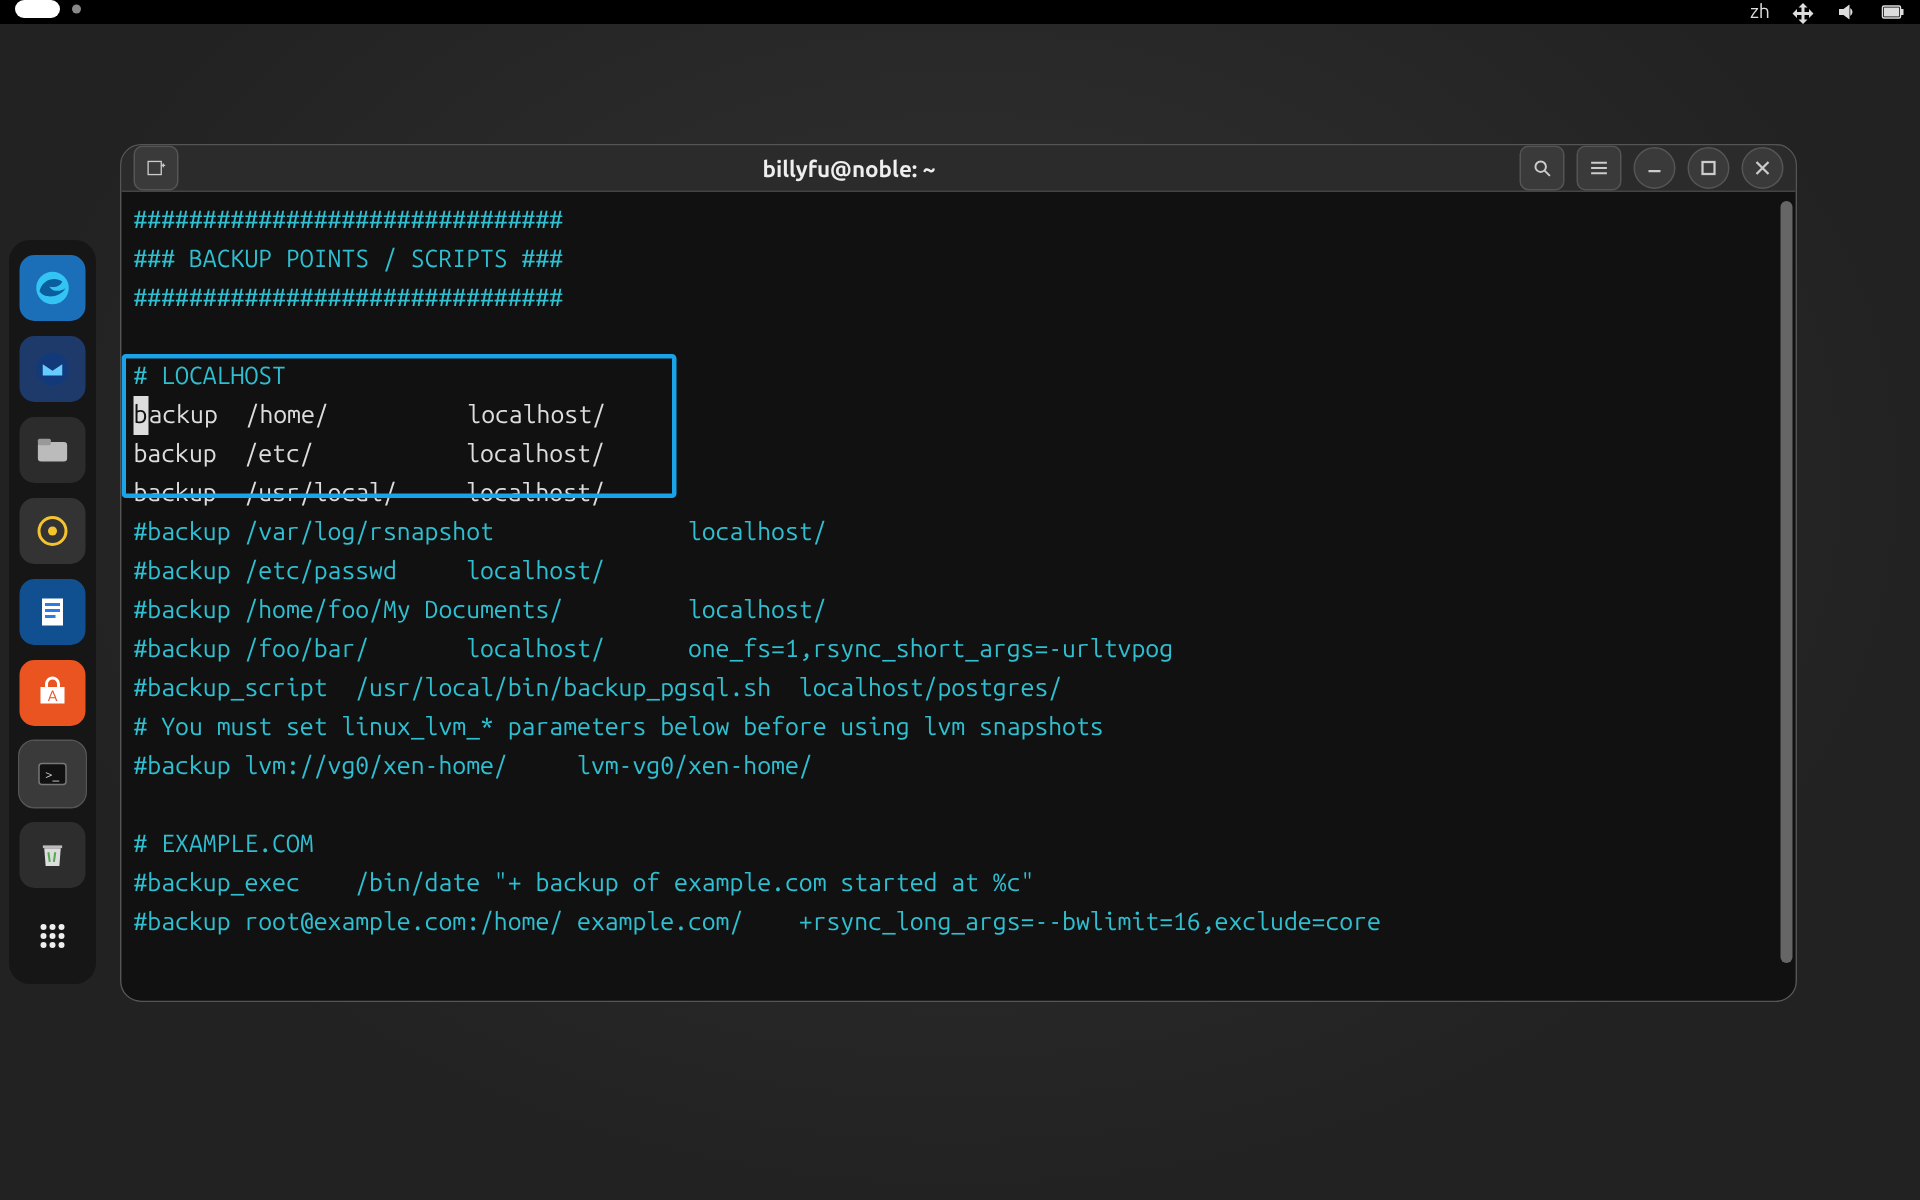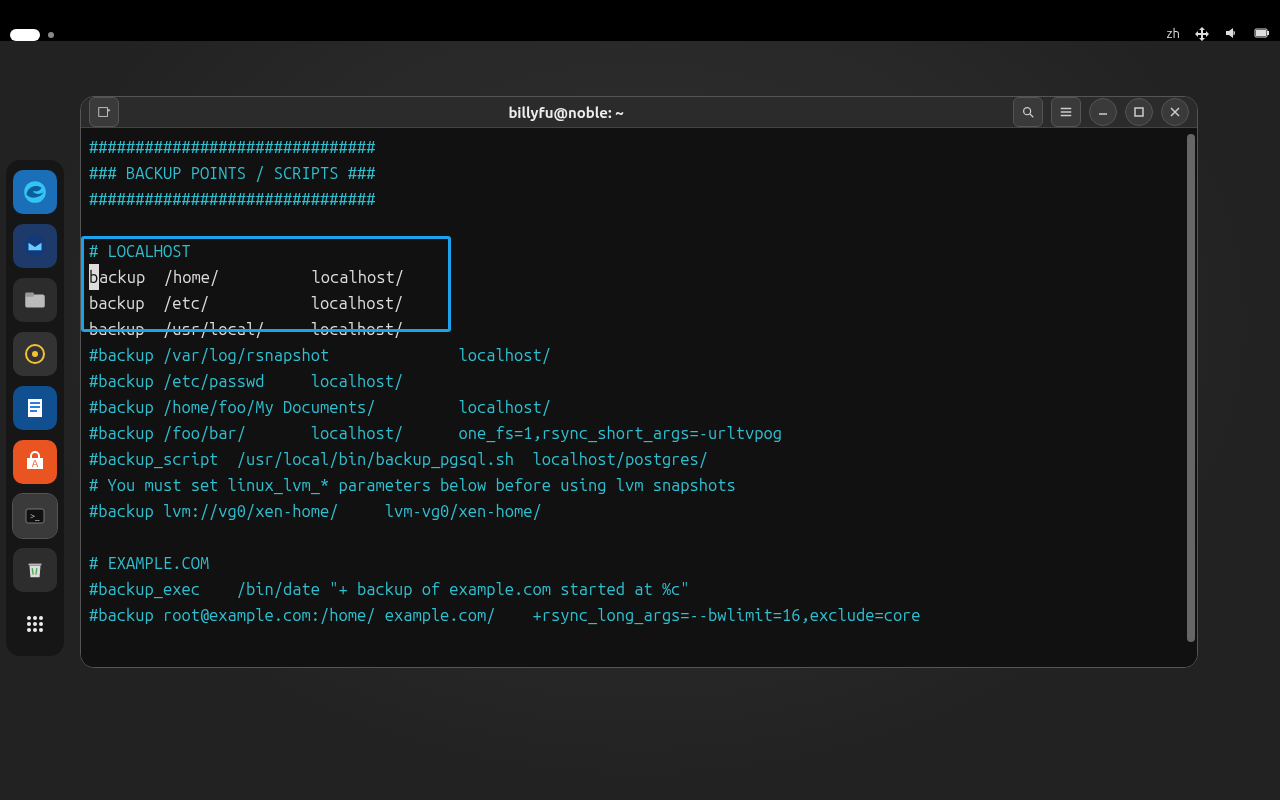--- a/index.html
+++ b/index.html
@@ -8,23 +8,23 @@
     background: #2a2a2a;
     background-image: radial-gradient(ellipse at 50% 40%, #333 0%, #222 70%);
     font-family: "Ubuntu", sans-serif;
     overflow: hidden;
     position: relative;
     color: #ddd;
   }
 
   
   .menubar {
-    position: absolute; top: 0; left: 0; right: 0; height: 41px;
+    position: absolute; top: 0; left: 0; right: 0; height: 16px;
     background: #000;
-    display: flex; align-items: flex-end; justify-content: space-between;
+    display: flex; align-items: flex-start; justify-content: space-between;
     padding: 0 10px; font-size: 13px; color: #ddd;
   }
   .menubar .left { display: flex; align-items: center; gap: 8px; }
   .menubar .right { display: flex; align-items: center; gap: 14px; }
   .pill { background:#fff; width:30px; height:12px; border-radius:6px; display:inline-block;}
   .dot { width:6px; height:6px; border-radius:50%; background:#888; display:inline-block;}
   .mb-icon { width:16px; height:16px; display:inline-block; }
 
   
   .dock {

